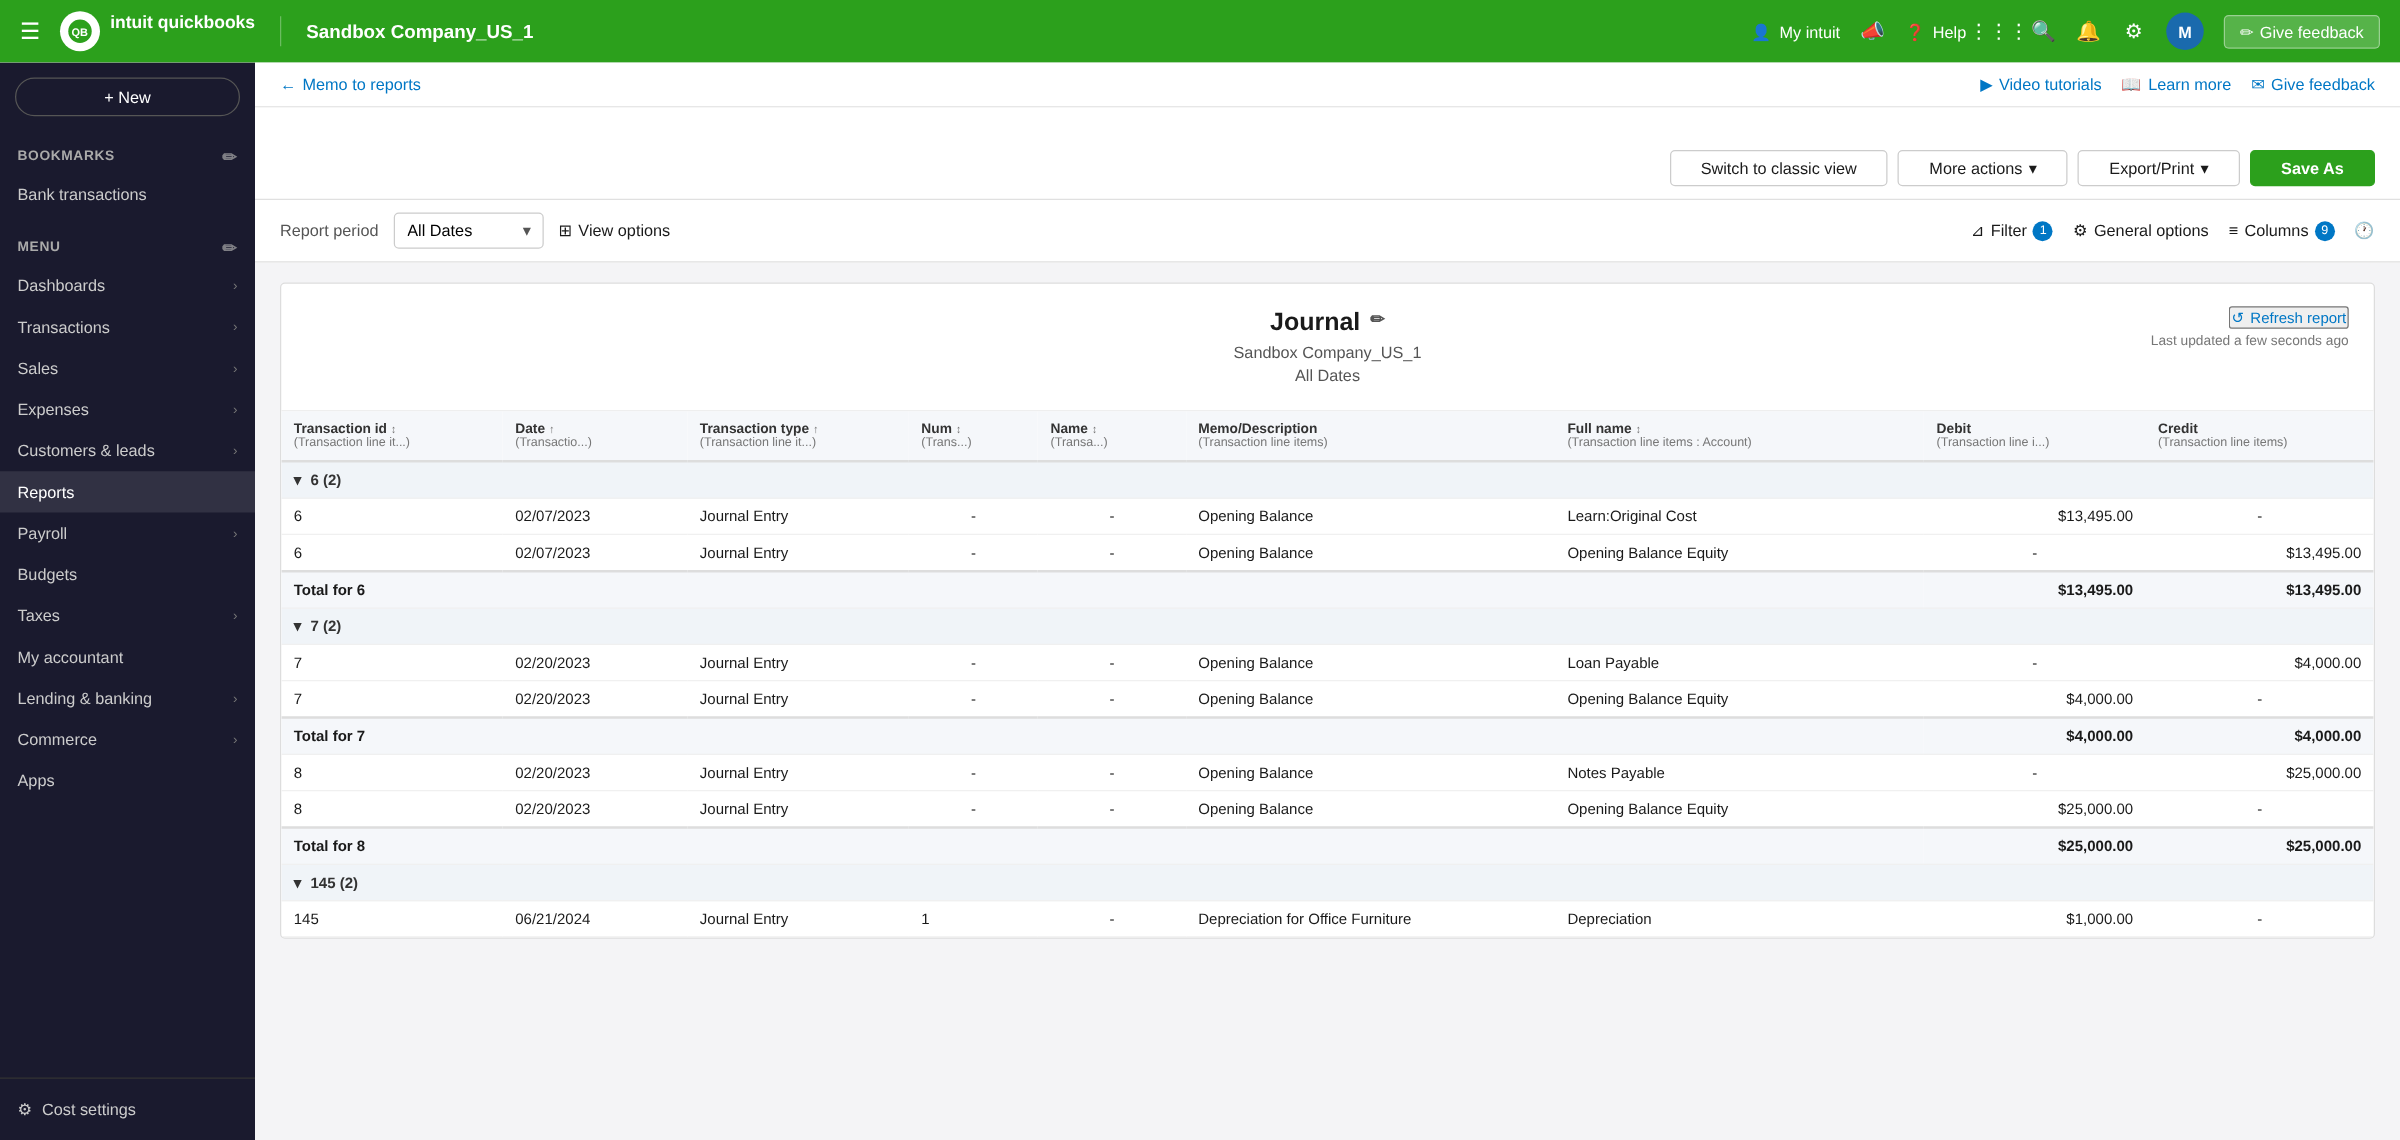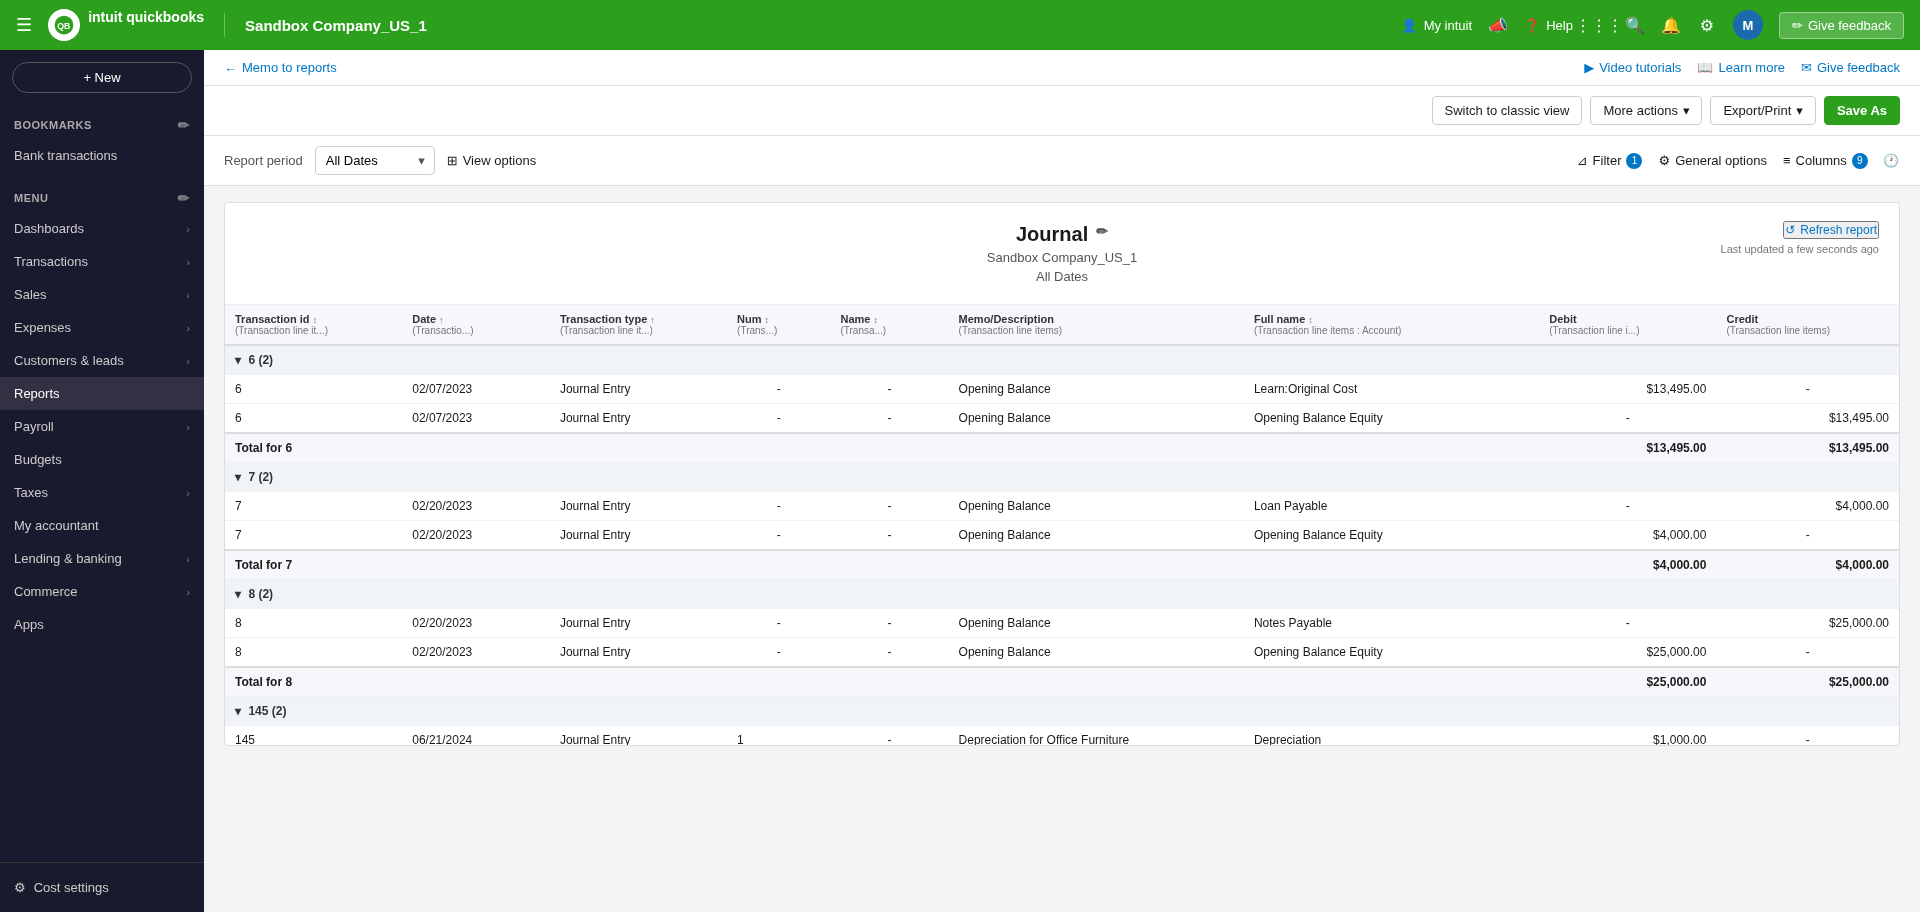--- a/index.html
+++ b/index.html
@@ -49,21 +49,21 @@
     .content-area { flex: 1; background: #f4f4f6; overflow-y: auto; display: flex; flex-direction: column; }
 
     
     .sub-header { background: white; padding: 10px 20px; display: flex; align-items: center; justify-content: space-between; border-bottom: 1px solid #e0e0e0; flex-shrink: 0; }
     .back-link { display: flex; align-items: center; gap: 5px; color: #0077c5; cursor: pointer; font-size: 13px; text-decoration: none; }
     .sub-header-actions { display: flex; align-items: center; gap: 16px; }
     .sub-header-action { display: flex; align-items: center; gap: 5px; color: #0077c5; cursor: pointer; font-size: 13px; }
 
     
     .toolbar { background: white; padding: 10px 20px; display: flex; align-items: center; justify-content: flex-end; gap: 8px; border-bottom: 1px solid #e0e0e0; flex-shrink: 0; }
-    .toolbar-btn { display: flex; align-items: center; gap: 5px; padding: 6px 12px; border: 1px solid #ccc; border-radius: 4px; background: white; cursor: pointer; font-size: 13px; color: #1a1a1a; }
+    .toolbar-btn { display: flex; align-items: center; gap: 5px; padding: 6px 24px; border: 1px solid #ccc; border-radius: 4px; background: white; cursor: pointer; font-size: 13px; color: #1a1a1a; margin-top: 24px; }
     .toolbar-btn-primary { background: #2ca01c; color: white; border-color: #2ca01c; font-weight: 600; }
 
     
     .report-options-bar { background: white; padding: 10px 20px; display: flex; align-items: center; gap: 12px; border-bottom: 1px solid #e0e0e0; flex-shrink: 0; }
     .report-options-right { margin-left: auto; display: flex; align-items: center; gap: 16px; }
     .filter-btn { display: flex; align-items: center; gap: 5px; cursor: pointer; color: #1a1a1a; font-size: 13px; }
     .filter-badge { background: #0077c5; color: white; border-radius: 50%; width: 16px; height: 16px; display: flex; align-items: center; justify-content: center; font-size: 10px; }
     .date-select { padding: 6px 10px; border: 1px solid #ccc; border-radius: 4px; font-size: 13px; background: white; cursor: pointer; min-width: 120px; appearance: none; -webkit-appearance: none; }
     .date-select-wrap { position: relative; display: flex; align-items: center; }
     .date-select-wrap::after { content: '▾'; position: absolute; right: 10px; pointer-events: none; color: #555; }
@@ -418,26 +418,20 @@
                 <td>Opening Balance Equity</td>
                 <td class="amount">$4,000.00</td>
                 <td class="dash amount">-</td>
               </tr>
               <tr class="total-row">
                 <td colspan="7">Total for 7</td>
                 <td class="amount">$4,000.00</td>
                 <td class="amount">$4,000.00</td>
               </tr>
 
-              <tr class="group-header">
-                <td colspan="9" style="padding:7px 10px;">
-                  <span style="cursor:pointer;margin-right:4px;">▾</span>
-                  <strong>8 (2)</strong>
-                </td>
-              </tr>
               <tr class="table-row">
                 <td>8</td>
                 <td>02/20/2023</td>
                 <td>Journal Entry</td>
                 <td class="dash">-</td>
                 <td class="dash">-</td>
                 <td>Opening Balance</td>
                 <td>Notes Payable</td>
                 <td class="dash amount">-</td>
                 <td class="amount">$25,000.00</td>

